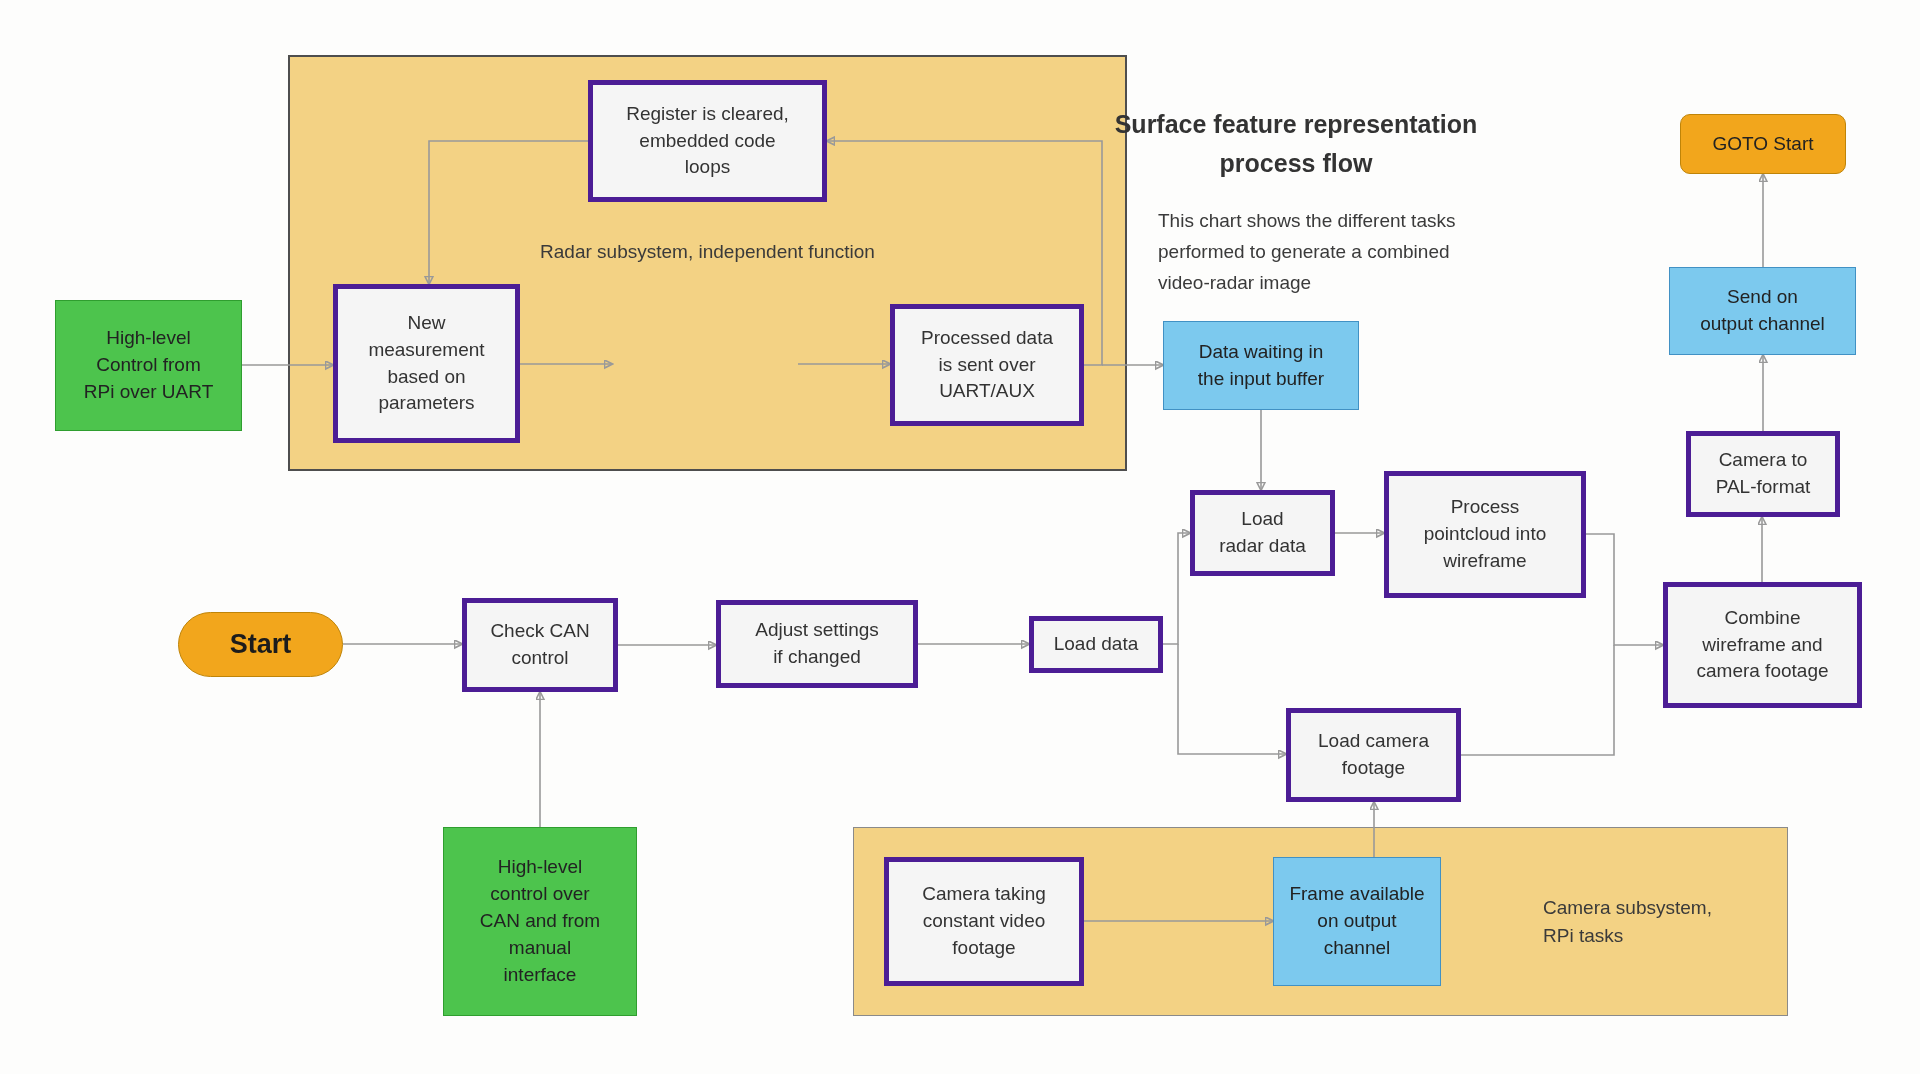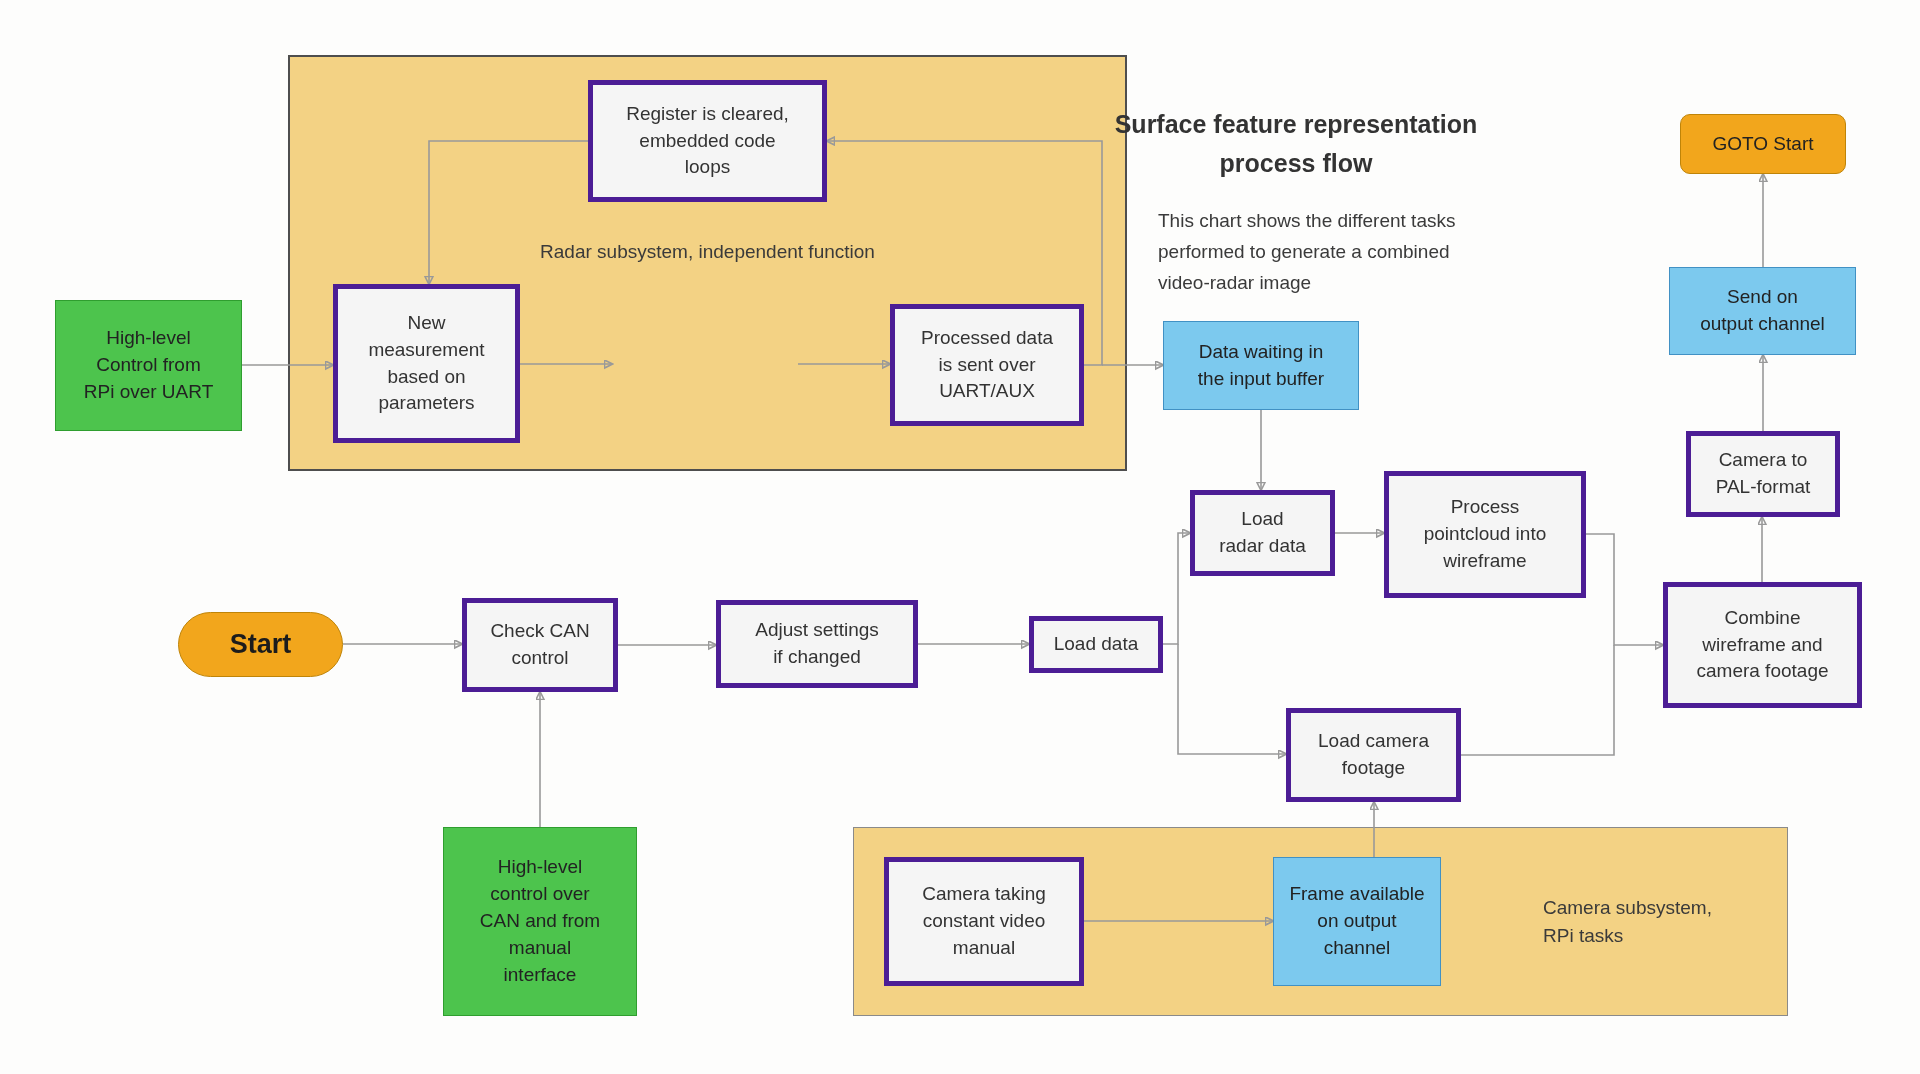--- a/index.html
+++ b/index.html
@@ -186,19 +186,19 @@
 control over
 CAN and from
 manual
 interface</div>
 
   <div class="node gray" style="left:1286px; top:708px; width:175px; height:94px;">Load camera
 footage</div>
 
   <div class="node gray" style="left:884px; top:857px; width:200px; height:129px;">Camera taking
 constant video
-manual</div>
+footage</div>
 
   <div class="node blue" style="left:1273px; top:857px; width:168px; height:129px;">Frame available
 on output
 channel</div>
 
 </div>
 
 </body></html>

